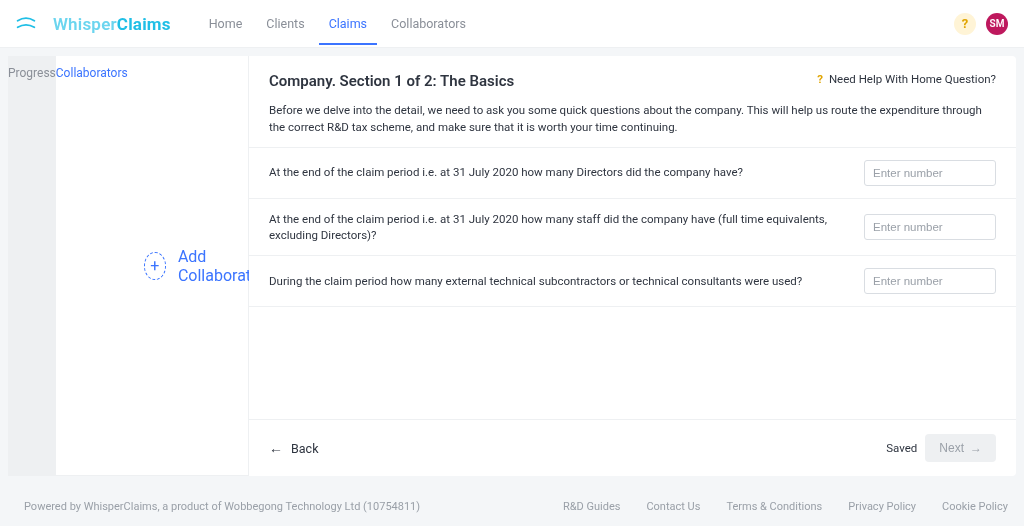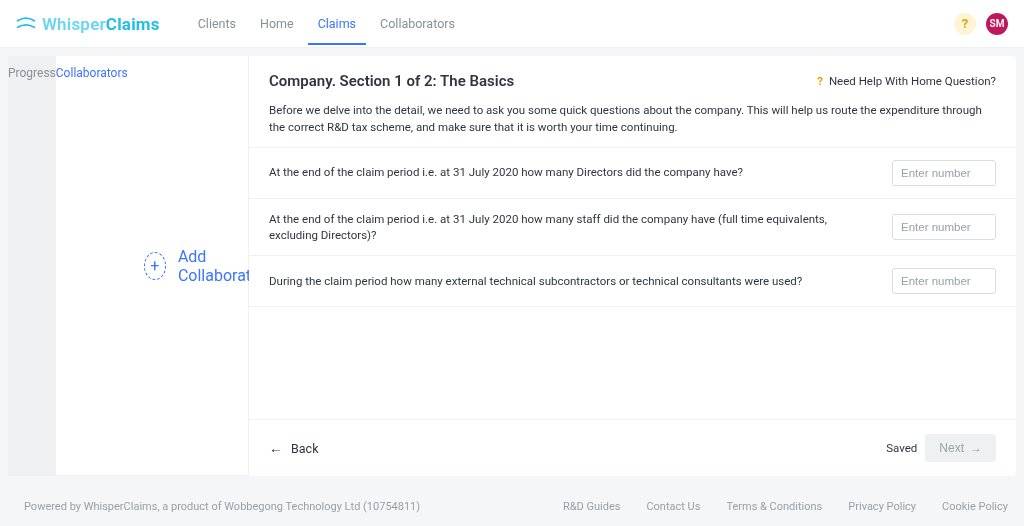--- a/index.html
+++ b/index.html
@@ -1,21 +1,21 @@
 <!DOCTYPE html>
 <html><head>
 <meta charset="utf-8">
 <style>
   * { box-sizing: border-box; margin: 0; padding: 0; }
   html, body { width: 1024px; height: 526px; overflow: hidden; font-family: -apple-system, BlinkMacSystemFont, "Segoe UI", Roboto, Arial, sans-serif; background: #f4f6f8; color: #333; }
   a { text-decoration: none; color: inherit; }
 
   
   .topnav { height: 48px; background: #fff; display: flex; align-items: center; padding: 0 16px; border-bottom: 1px solid #eef0f2; }
-  .brand { display: flex; align-items: center; gap: 6px; margin-right: 28px; }
+  .brand { display: flex; align-items: center; gap: 17px; margin-right: 28px; }
   .brand-mark { width: 20px; height: 14px; }
   .brand-text { font-size: 17px; font-weight: 700; color: #20bfe6; letter-spacing: 0.2px; }
   .brand-text .light { color: #6bd5ef; font-weight: 600; }
   .navlinks { display: flex; gap: 4px; }
   .navlink { font-size: 12.5px; color: #8a8f98; padding: 14px 10px 12px; border-bottom: 2px solid transparent; }
   .navlink.active { color: #3b74ff; border-bottom-color: #3b74ff; }
   .nav-spacer { flex: 1; }
   .nav-actions { display: flex; align-items: center; gap: 10px; }
   .help-pill { width: 22px; height: 22px; border-radius: 50%; background: #fff4d6; color: #e0a400; display: flex; align-items: center; justify-content: center; font-size: 13px; font-weight: 700; }
   .avatar { width: 22px; height: 22px; border-radius: 50%; background: #be185d; color: #fff; display: flex; align-items: center; justify-content: center; font-size: 10px; font-weight: 600; }
@@ -35,29 +35,29 @@
   .collab-meta { display: flex; flex-direction: column; }
   .collab-name { font-size: 10px; font-weight: 600; color: #2f3540; text-align: right; }
   .collab-email { font-size: 11px; color: #8a8f98; }
   .toggle-row { display: flex; align-items: center; justify-content: space-between; padding: 6px 16px 12px 54px; gap: 8px; }
   .toggle-label { font-size: 11.5px; color: #5b616b; }
   .switch { width: 28px; height: 14px; border-radius: 10px; background: #3b74ff; position: relative; flex: none; }
   .switch-knob { position: absolute; right: 1px; top: 1px; width: 12px; height: 12px; background: #fff; border-radius: 50%; box-shadow: 0 1px 2px rgba(0,0,0,0.15); }
 
   
   .main { flex: 1; background: #fff; border-radius: 0 4px 4px 0; display: flex; flex-direction: column; }
-  .main-header { padding: 16px 20px 12px; display: flex; align-items: center; justify-content: space-between; gap: 28px; }
+  .main-header { padding: 16px 20px 12px; display: flex; align-items: flex-start; justify-content: space-between; gap: 28px; }
   .section-title { font-size: 15px; font-weight: 600; color: #2f3540; }
   .help-link { display: flex; align-items: center; gap: 6px; color: #2f3540; font-size: 11.5px; white-space: nowrap; }
   .help-link .q { color: #e0a400; font-weight: 700; }
   .section-intro { font-size: 11.5px; color: #2f3540; line-height: 1.5; padding: 0 20px 10px; }
   .q-list { border-top: 1px solid #eef0f2; }
   .q-row { display: flex; align-items: center; justify-content: space-between; gap: 16px; padding: 12px 20px; border-bottom: 1px solid #eef0f2; }
   .q-text { font-size: 11.5px; color: #2f3540; line-height: 1.4; flex: 1; }
-  .q-input { width: 104px; height: 26px; border: 1px solid #d9dde2; border-radius: 3px; padding: 0 8px; font-size: 11.5px; color: #2f3540; outline: none; }
+  .q-input { width: 132px; height: 26px; border: 1px solid #d9dde2; border-radius: 3px; padding: 0 8px; font-size: 11.5px; color: #2f3540; outline: none; }
   .q-input::placeholder { color: #9aa0a8; }
 
   .main-spacer { flex: 1; }
   .main-footer { display: flex; align-items: center; padding: 14px 20px; border-top: 1px solid #eef0f2; }
   .back { display: flex; align-items: center; gap: 8px; font-size: 12.5px; color: #2f3540; }
   .back-arrow { font-size: 14px; }
   .footer-spacer { flex: 1; }
   .saved { font-size: 11.5px; color: #2f3540; margin-right: 8px; }
   .next-btn { display: flex; align-items: center; gap: 6px; background: #eef0f2; color: #9aa0a8; font-size: 12px; padding: 7px 14px; border-radius: 4px; border: none; }
 
@@ -70,22 +70,22 @@
 
 <div class="topnav">
   <div class="brand">
     <svg class="brand-mark" viewBox="0 0 24 16">
       <path d="M2 4 Q12 -2 22 4" stroke="#20bfe6" stroke-width="2.2" fill="none" stroke-linecap="round"></path>
       <path d="M2 12 Q12 6 22 12" stroke="#20bfe6" stroke-width="2.2" fill="none" stroke-linecap="round"></path>
     </svg>
     <span class="brand-text"><span class="light">Whisper</span>Claims</span>
   </div>
   <div class="navlinks">
+    <a class="navlink">Home</a>
     <a class="navlink">Clients</a>
-    <a class="navlink">Home</a>
     <a class="navlink active">Claims</a>
     <a class="navlink">Collaborators</a>
   </div>
   <div class="nav-spacer"></div>
   <div class="nav-actions">
     <div class="help-pill">?</div>
     <div class="avatar">SM</div>
   </div>
 </div>
 

